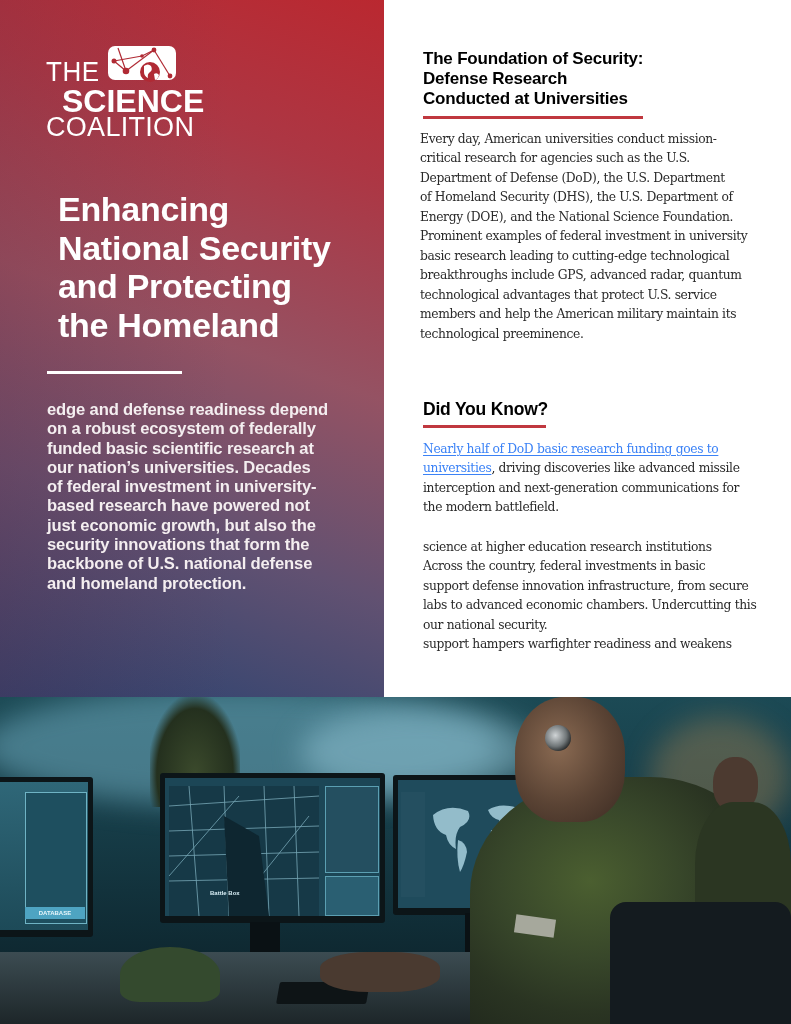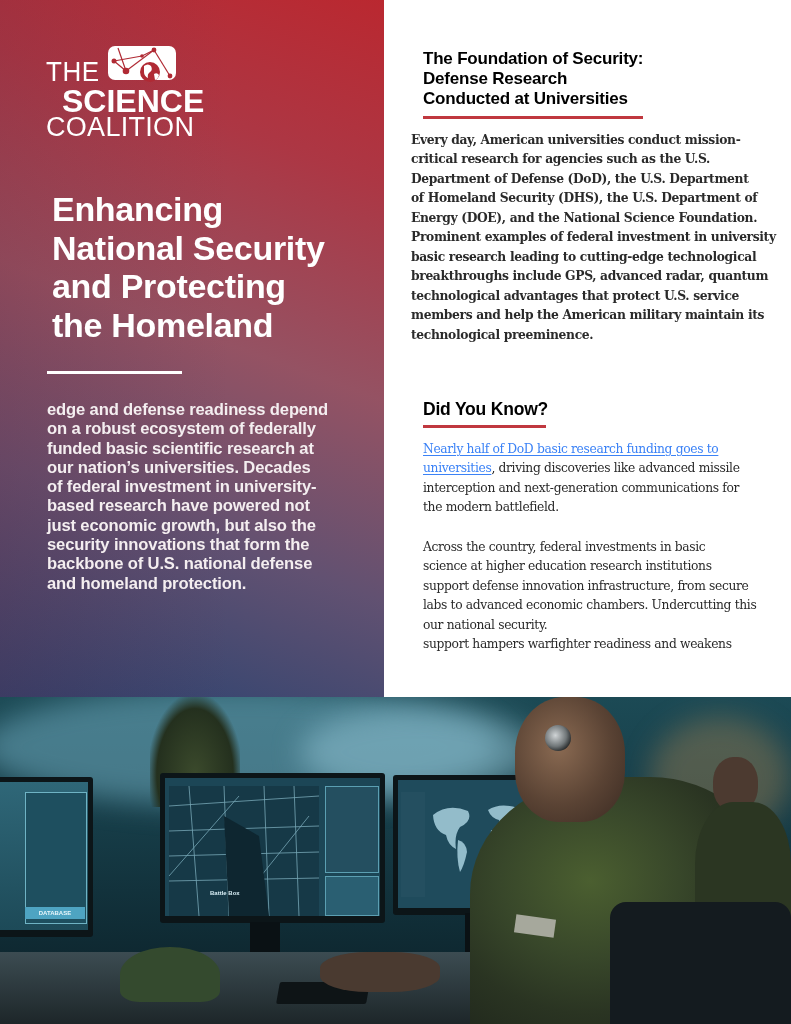--- a/index.html
+++ b/index.html
@@ -16,40 +16,40 @@
   }
 
   .logo { position: absolute; left: 46px; top: 44px; width: 140px; height: 95px; color: #fff; }
   .logo-text { position: absolute; left: 0; top: 0; color: #fff; line-height: 1; }
   .logo-the { position: absolute; left: 0; top: 15px; font-size: 26px; font-weight: normal; letter-spacing: 0.5px; transform: scaleY(1.05); }
   .logo-science { position: absolute; left: 16px; top: 41px; font-size: 32px; font-weight: bold; letter-spacing: 0px; }
   .logo-coalition { position: absolute; left: 0; top: 70px; font-size: 27px; font-weight: normal; letter-spacing: 0.3px; }
   .logo-mark { position: absolute; left: 58px; top: 0; width: 74px; height: 38px; }
 
   .hero-title {
-    position: absolute; left: 52px; top: 190px; width: 320px;
+    position: absolute; left: 58px; top: 190px; width: 320px;
     color: #ffffff; font-weight: bold; font-size: 34px; line-height: 38.5px; letter-spacing: -0.3px;
   }
   .hero-title span { display: block; white-space: nowrap; }
   .hero-rule { position: absolute; left: 47px; top: 371px; width: 135px; height: 3px; background: #ffffff; }
 
   .hero-body {
     position: absolute; left: 47px; top: 400px; width: 310px;
     color: #f4eef0; font-weight: bold; font-size: 16.6px; line-height: 19.3px; letter-spacing: -0.15px;
   }
   .hero-body span { display: block; white-space: nowrap; }
   .section-heading {
     color: #000000; font-weight: bold; font-size: 17px; line-height: 20px; letter-spacing: -0.2px;
   }
   .section-heading span { display: block; white-space: nowrap; }
   .red-rule { height: 3px; background: #c0383f; }
 
   .h1 { position: absolute; left: 423px; top: 49px; }
   .h1-rule { position: absolute; left: 423px; top: 116px; width: 220px; }
-  .p1 { position: absolute; left: 411px; top: 130px; font-weight: bold; }
+  .p1 { position: absolute; left: 420px; top: 130px; }
   .h2 { position: absolute; left: 423px; top: 399px; font-size: 17.5px; }
   .h2-rule { position: absolute; left: 423px; top: 425px; width: 123px; }
   .p2 { position: absolute; left: 423px; top: 440px; }
   .p3 { position: absolute; left: 423px; top: 538px; }
 
   .body-text {
     color: #2a2a2a; font-family: "DejaVu Serif", serif; font-size: 12.3px; line-height: 19.45px; letter-spacing: -0.35px; width: 330px;
   }
   .body-text span.line { display: block; white-space: nowrap; }
   .link { color: #3b82f6; text-decoration: underline; text-underline-offset: 2px; }
@@ -151,22 +151,22 @@
 <div class="body-text p2">
   <span class="line">
     <a class="link">Nearly half of DoD basic research funding goes to</a>
   </span>
   <span class="line"><a class="link">universities</a><span>, driving discoveries like advanced missile</span></span>
   <span class="line">interception and next-generation communications for</span>
   <span class="line">the modern battlefield.</span>
 </div>
 
 <div class="body-text p3">
+  <span class="line">science at higher education research institutions</span>
   <span class="line">Across the country, federal investments in basic</span>
-  <span class="line">science at higher education research institutions</span>
   <span class="line">support defense innovation infrastructure, from secure</span>
   <span class="line">labs to advanced economic chambers. Undercutting this</span>
   <span class="line">our national security.</span>
   <span class="line">support hampers warfighter readiness and weakens</span>
 </div>
 
 <div class="photo" aria-label="Military personnel working at computer monitors in a command center">
 
   <div class="glow" style="left:-20px;top:-10px;width:520px;height:120px;background:rgba(110,170,190,0.55);"></div>
   <div class="glow" style="left:300px;top:10px;width:240px;height:90px;background:rgba(150,200,215,0.5);"></div>

